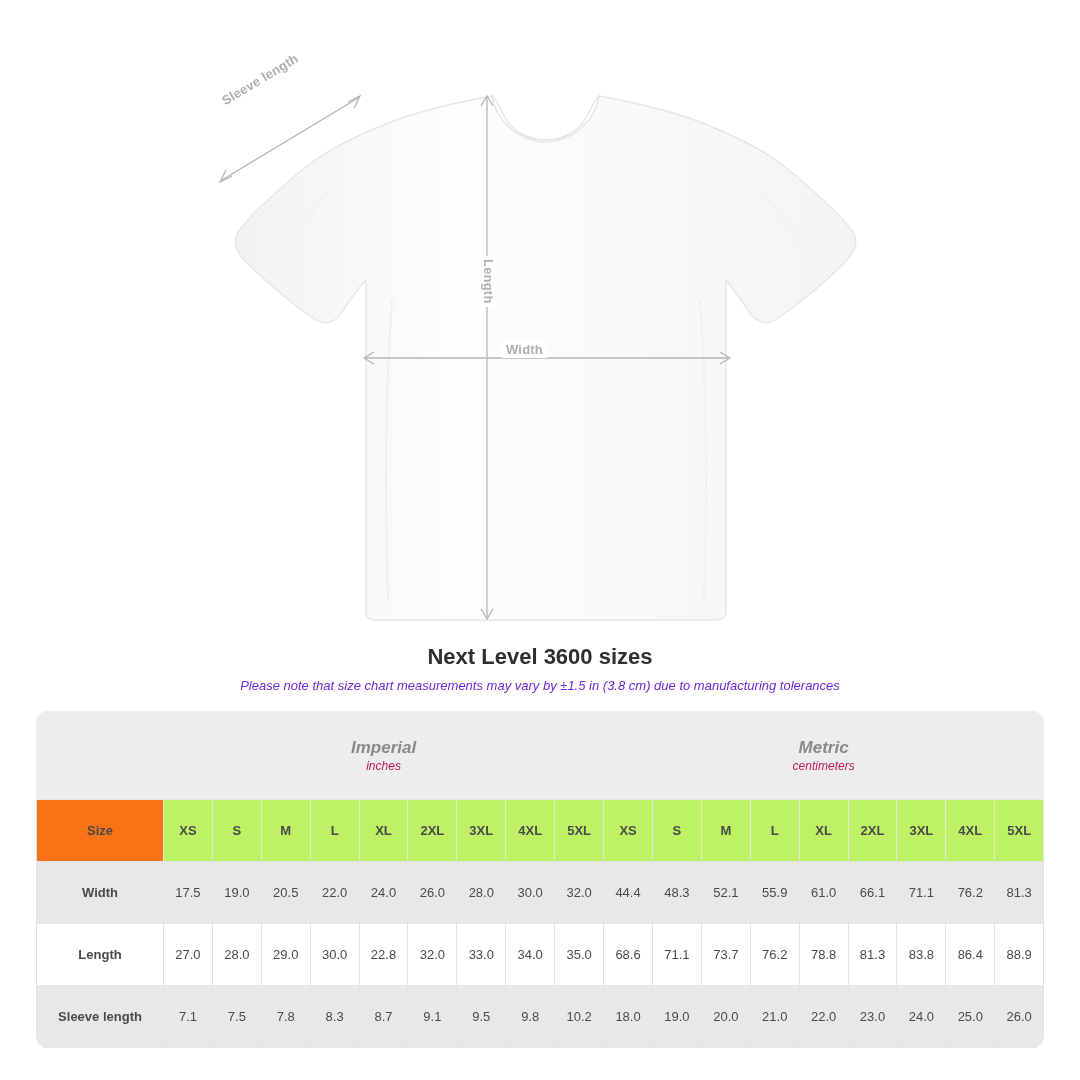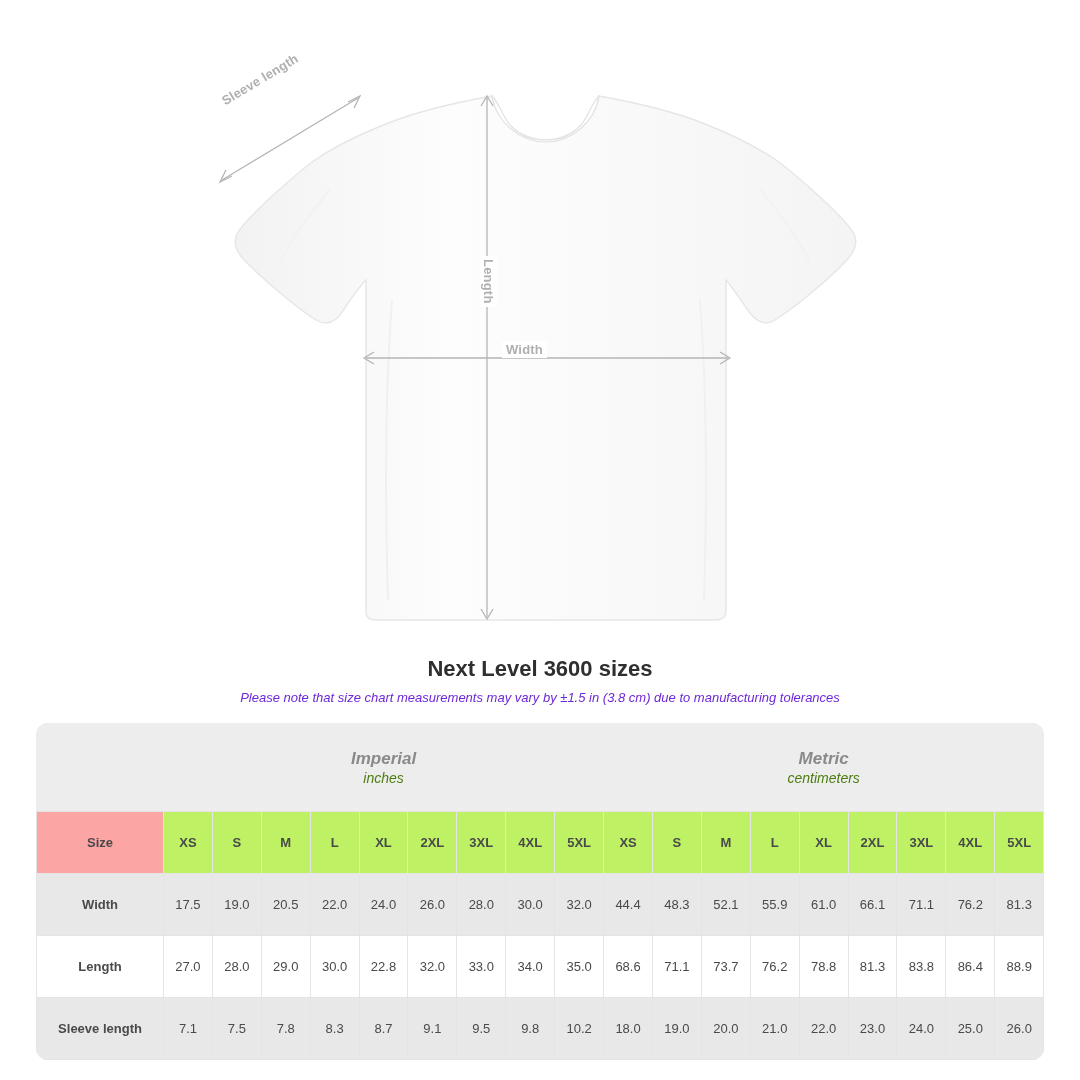--- a/index.html
+++ b/index.html
@@ -54,21 +54,21 @@
   .label-width {
     left: 502px;
     top: 341px;
     background: #ffffff;
     padding: 1px 4px;
   }
 
   
   .title-block {
     text-align: center;
-    margin-top: 16px;
+    margin-top: 4px;
   }
   .chart-title {
     font-size: 22px;
     font-weight: bold;
     color: #2f2f2f;
     margin: 0;
   }
   .chart-note {
     font-size: 13px;
     font-style: italic;
@@ -104,36 +104,36 @@
   }
   .unit-name {
     font-size: 17px;
     font-weight: bold;
     font-style: italic;
     color: #8a8a8a;
     display: block;
     line-height: 1.35;
   }
   .unit-sub {
-    font-size: 14px;
+    font-size: 12px;
     font-style: italic;
-    color: #4d7c0f;
+    color: #be185d;
     display: block;
   }
   .corner-cell {
     background: #ededed;
     border: none !important;
   }
   tr.row-head td {
     background: #bef264;
     font-weight: bold;
     color: #4a4a4a;
   }
   tr.row-head td.rowlabel {
-    background: #fca5a5;
+    background: #f97316;
     margin-top: 32px;
   }
   tr.row-shaded td {
     background: #e8e8e8;
   }
   tr.row-plain td {
     background: #ffffff;
   }
   td.rowlabel {
     font-weight: bold;

